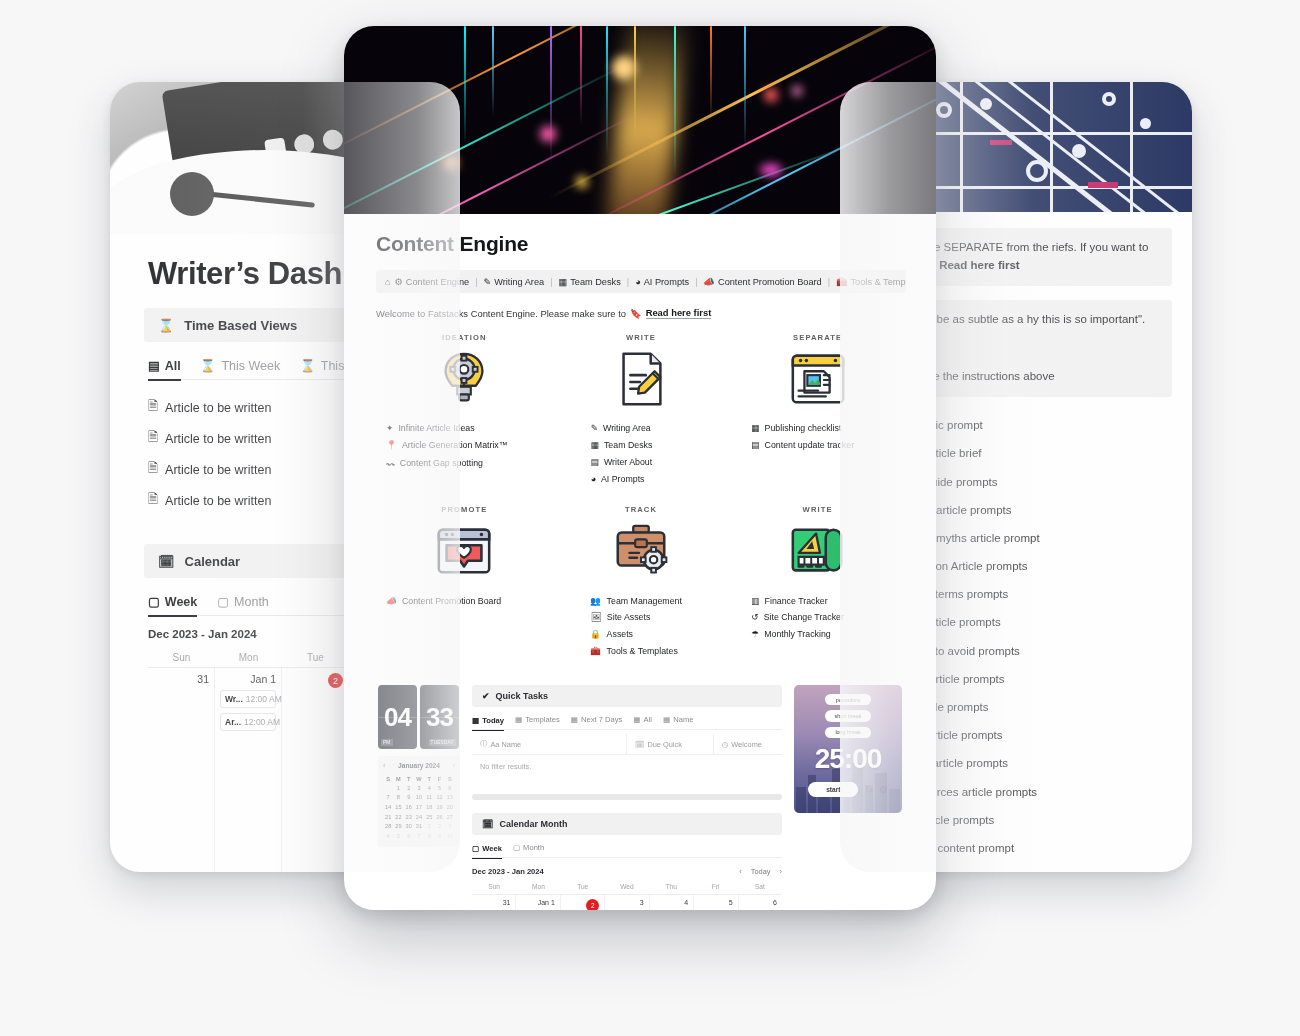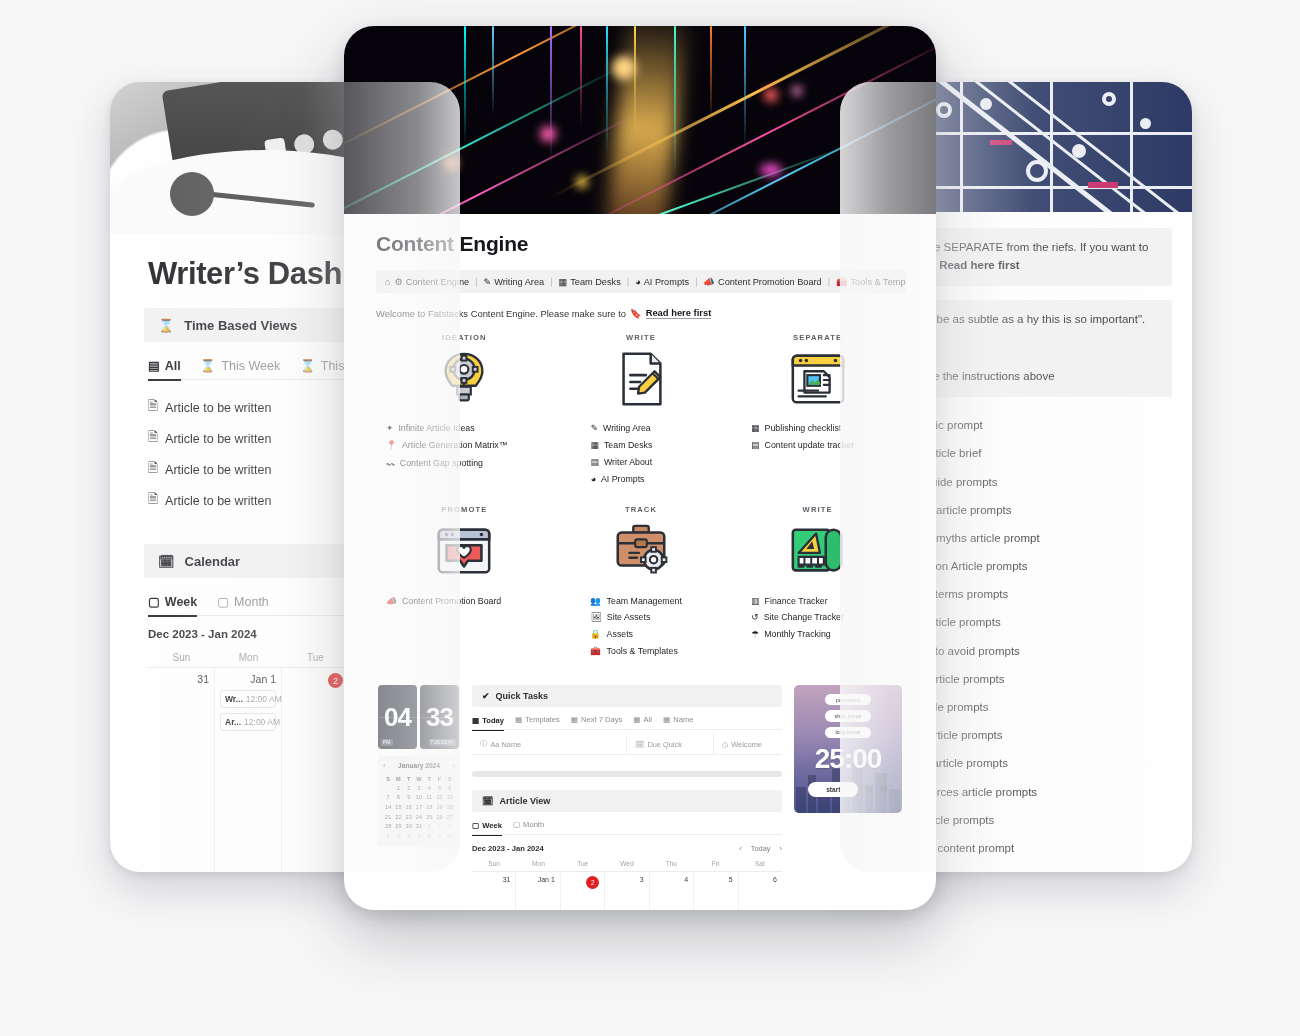--- a/index.html
+++ b/index.html
@@ -792,25 +792,26 @@
               </div>
             <div class="c c-due">
                 <span class="icon">🗓</span>
                 <span>Due Quick</span>
               </div>
             <div class="c c-pri">
                 <span class="icon">◷</span>
                 <span>Welcome</span>
               </div>
           </div>
+          <div class="tbl-empty">No filter results.</div>
           <div class="scroller"></div>
 
           <div class="panel-head cal-head">
             <span class="icon">🗓</span>
-            <span>Article View</span>
+            <span>Calendar Month</span>
           </div>
           <div class="tabrow">
             <div class="t active">
                 <span class="icon">▢</span>
                 <span>Week</span>
               </div>
             <div class="t">
                 <span class="icon">▢</span>
                 <span>Month</span>
               </div>

